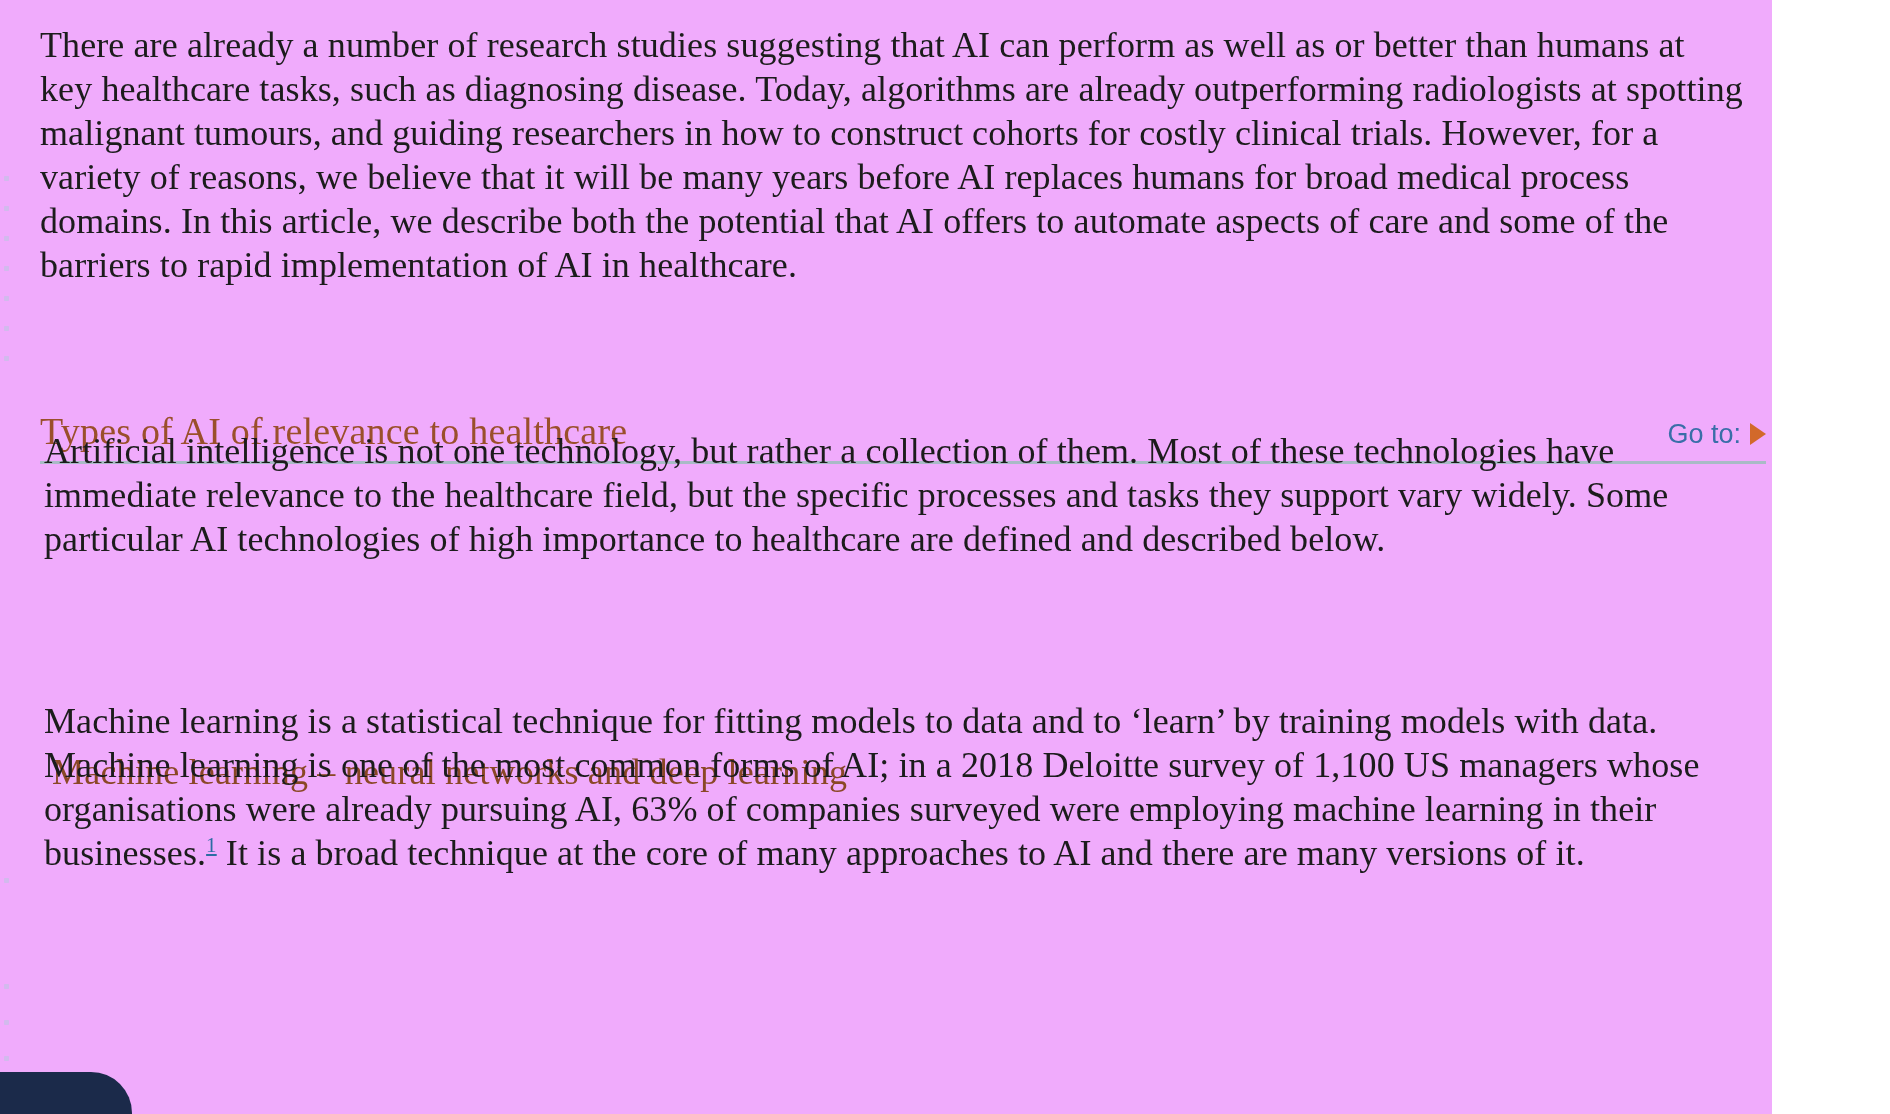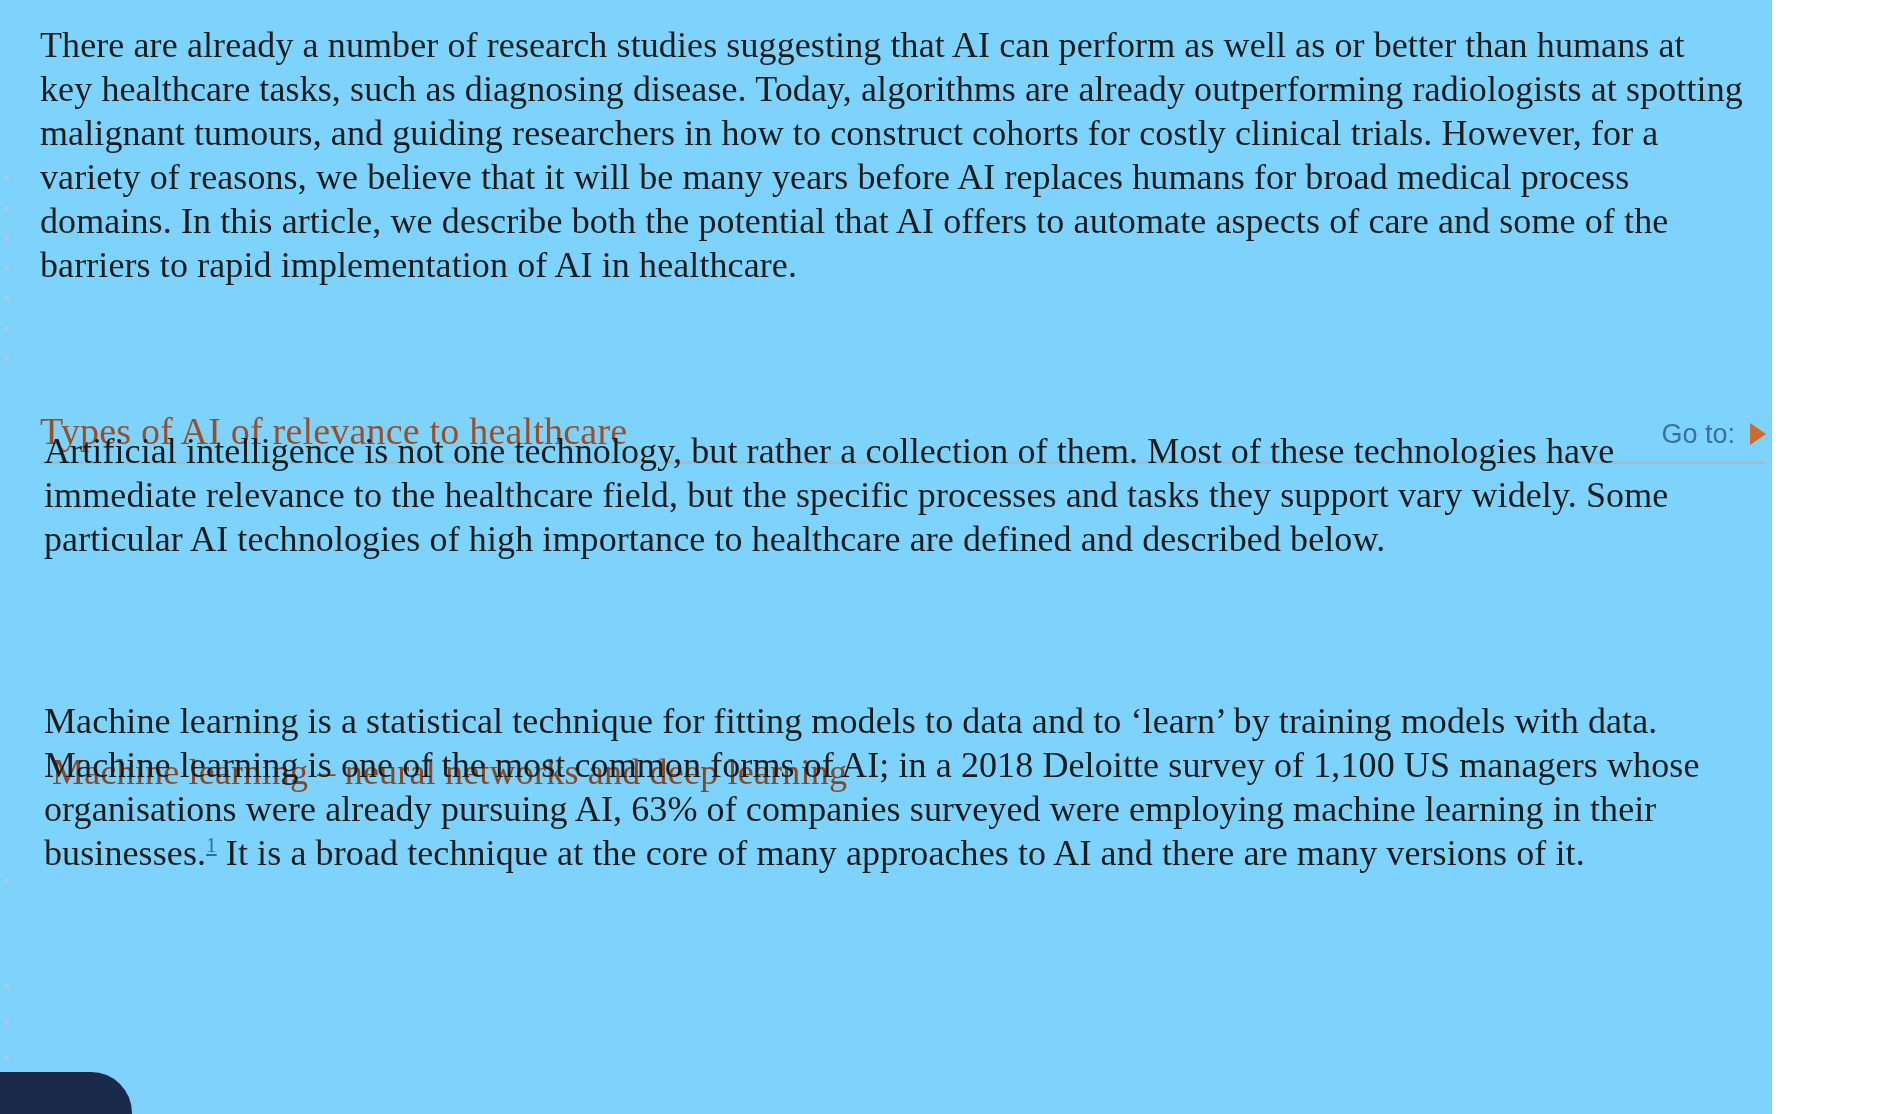--- a/index.html
+++ b/index.html
@@ -14,21 +14,21 @@
     overflow: hidden;
     font-family: "Liberation Serif", "DejaVu Serif", serif;
     color: #1a1a1a;
     position: relative;
   }
 
   #page {
     position: relative;
     width: 1890px;
     height: 1114px;
-    background: #7dd3fc;
+    background: #f0abfc;
     overflow: hidden;
   }
 
   
   .gutter {
     position: absolute;
     left: 0;
     top: 0;
     width: 22px;
     height: 1114px;
@@ -82,21 +82,21 @@
     font-family: "Liberation Serif", "DejaVu Serif", serif;
     font-weight: 400;
     font-size: 38px;
     line-height: 1.05;
     color: #9a4f2b;
     letter-spacing: 0.2px;
   }
   .goto {
     display: inline-flex;
     align-items: center;
-    gap: 15px;
+    gap: 9px;
     white-space: nowrap;
     padding-bottom: 4px;
   }
   .goto-label {
     font-family: "Liberation Sans", "DejaVu Sans", sans-serif;
     font-size: 27px;
     color: #3a6ea8;
     line-height: 1;
   }
   .goto-arrow {

